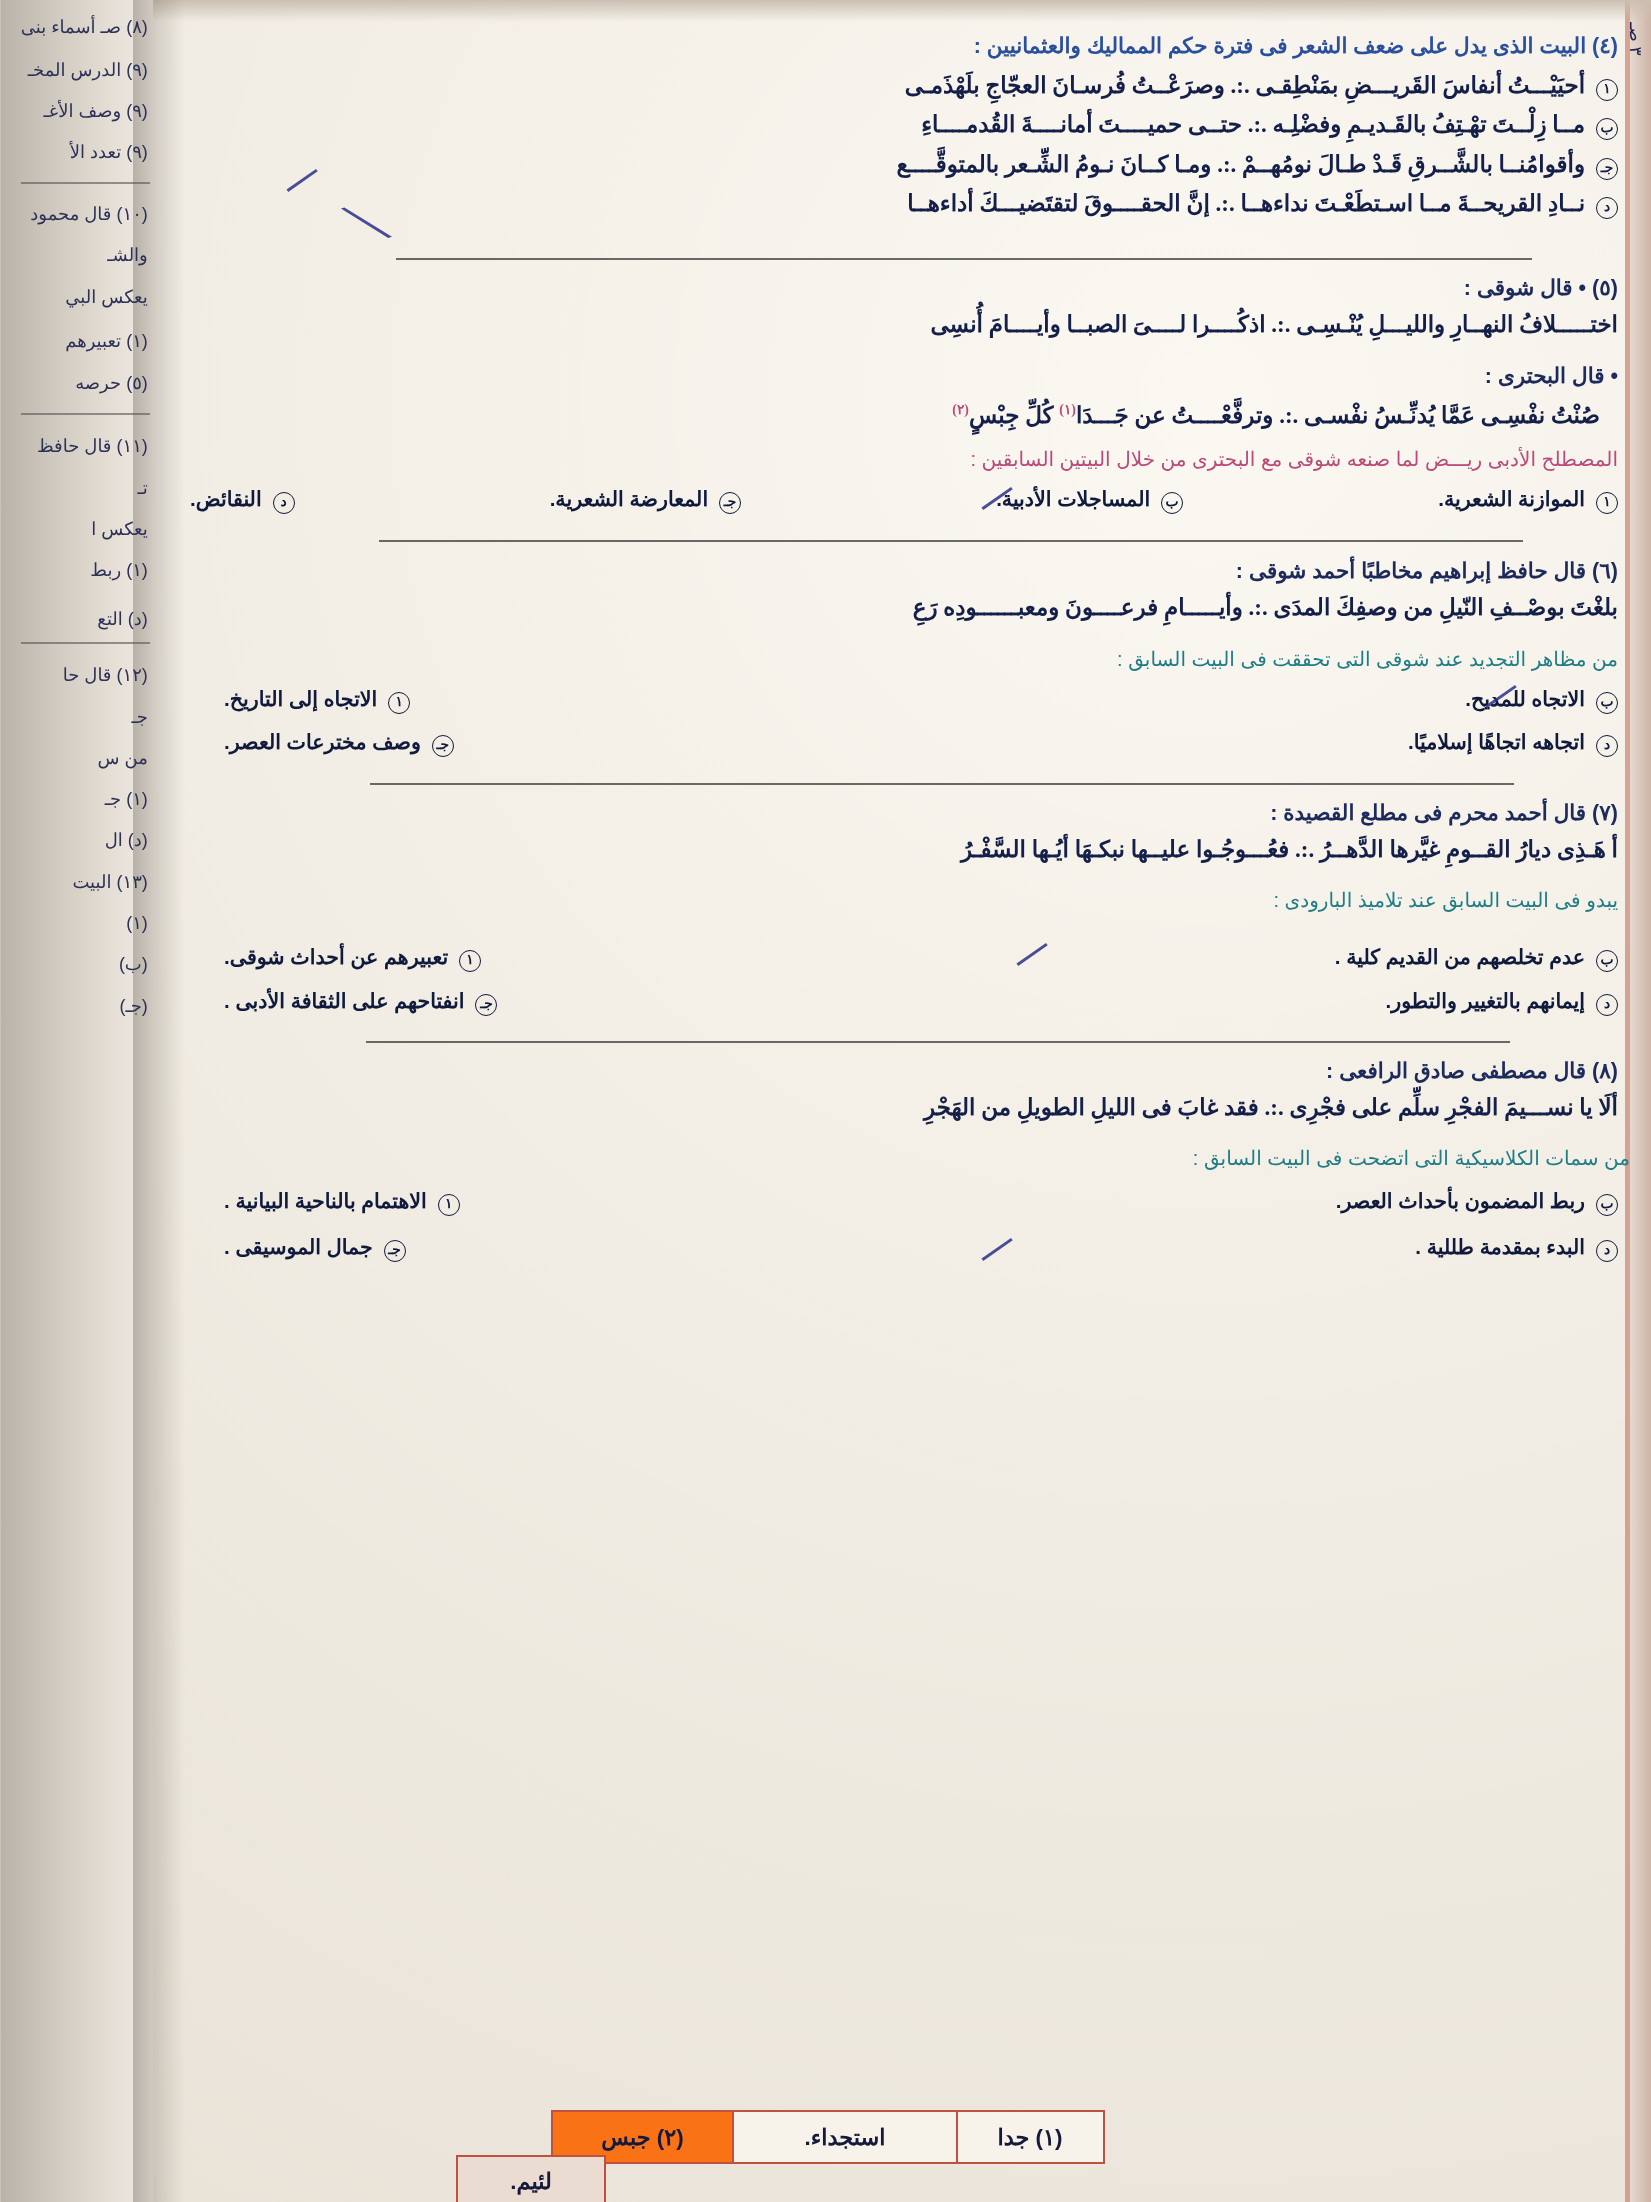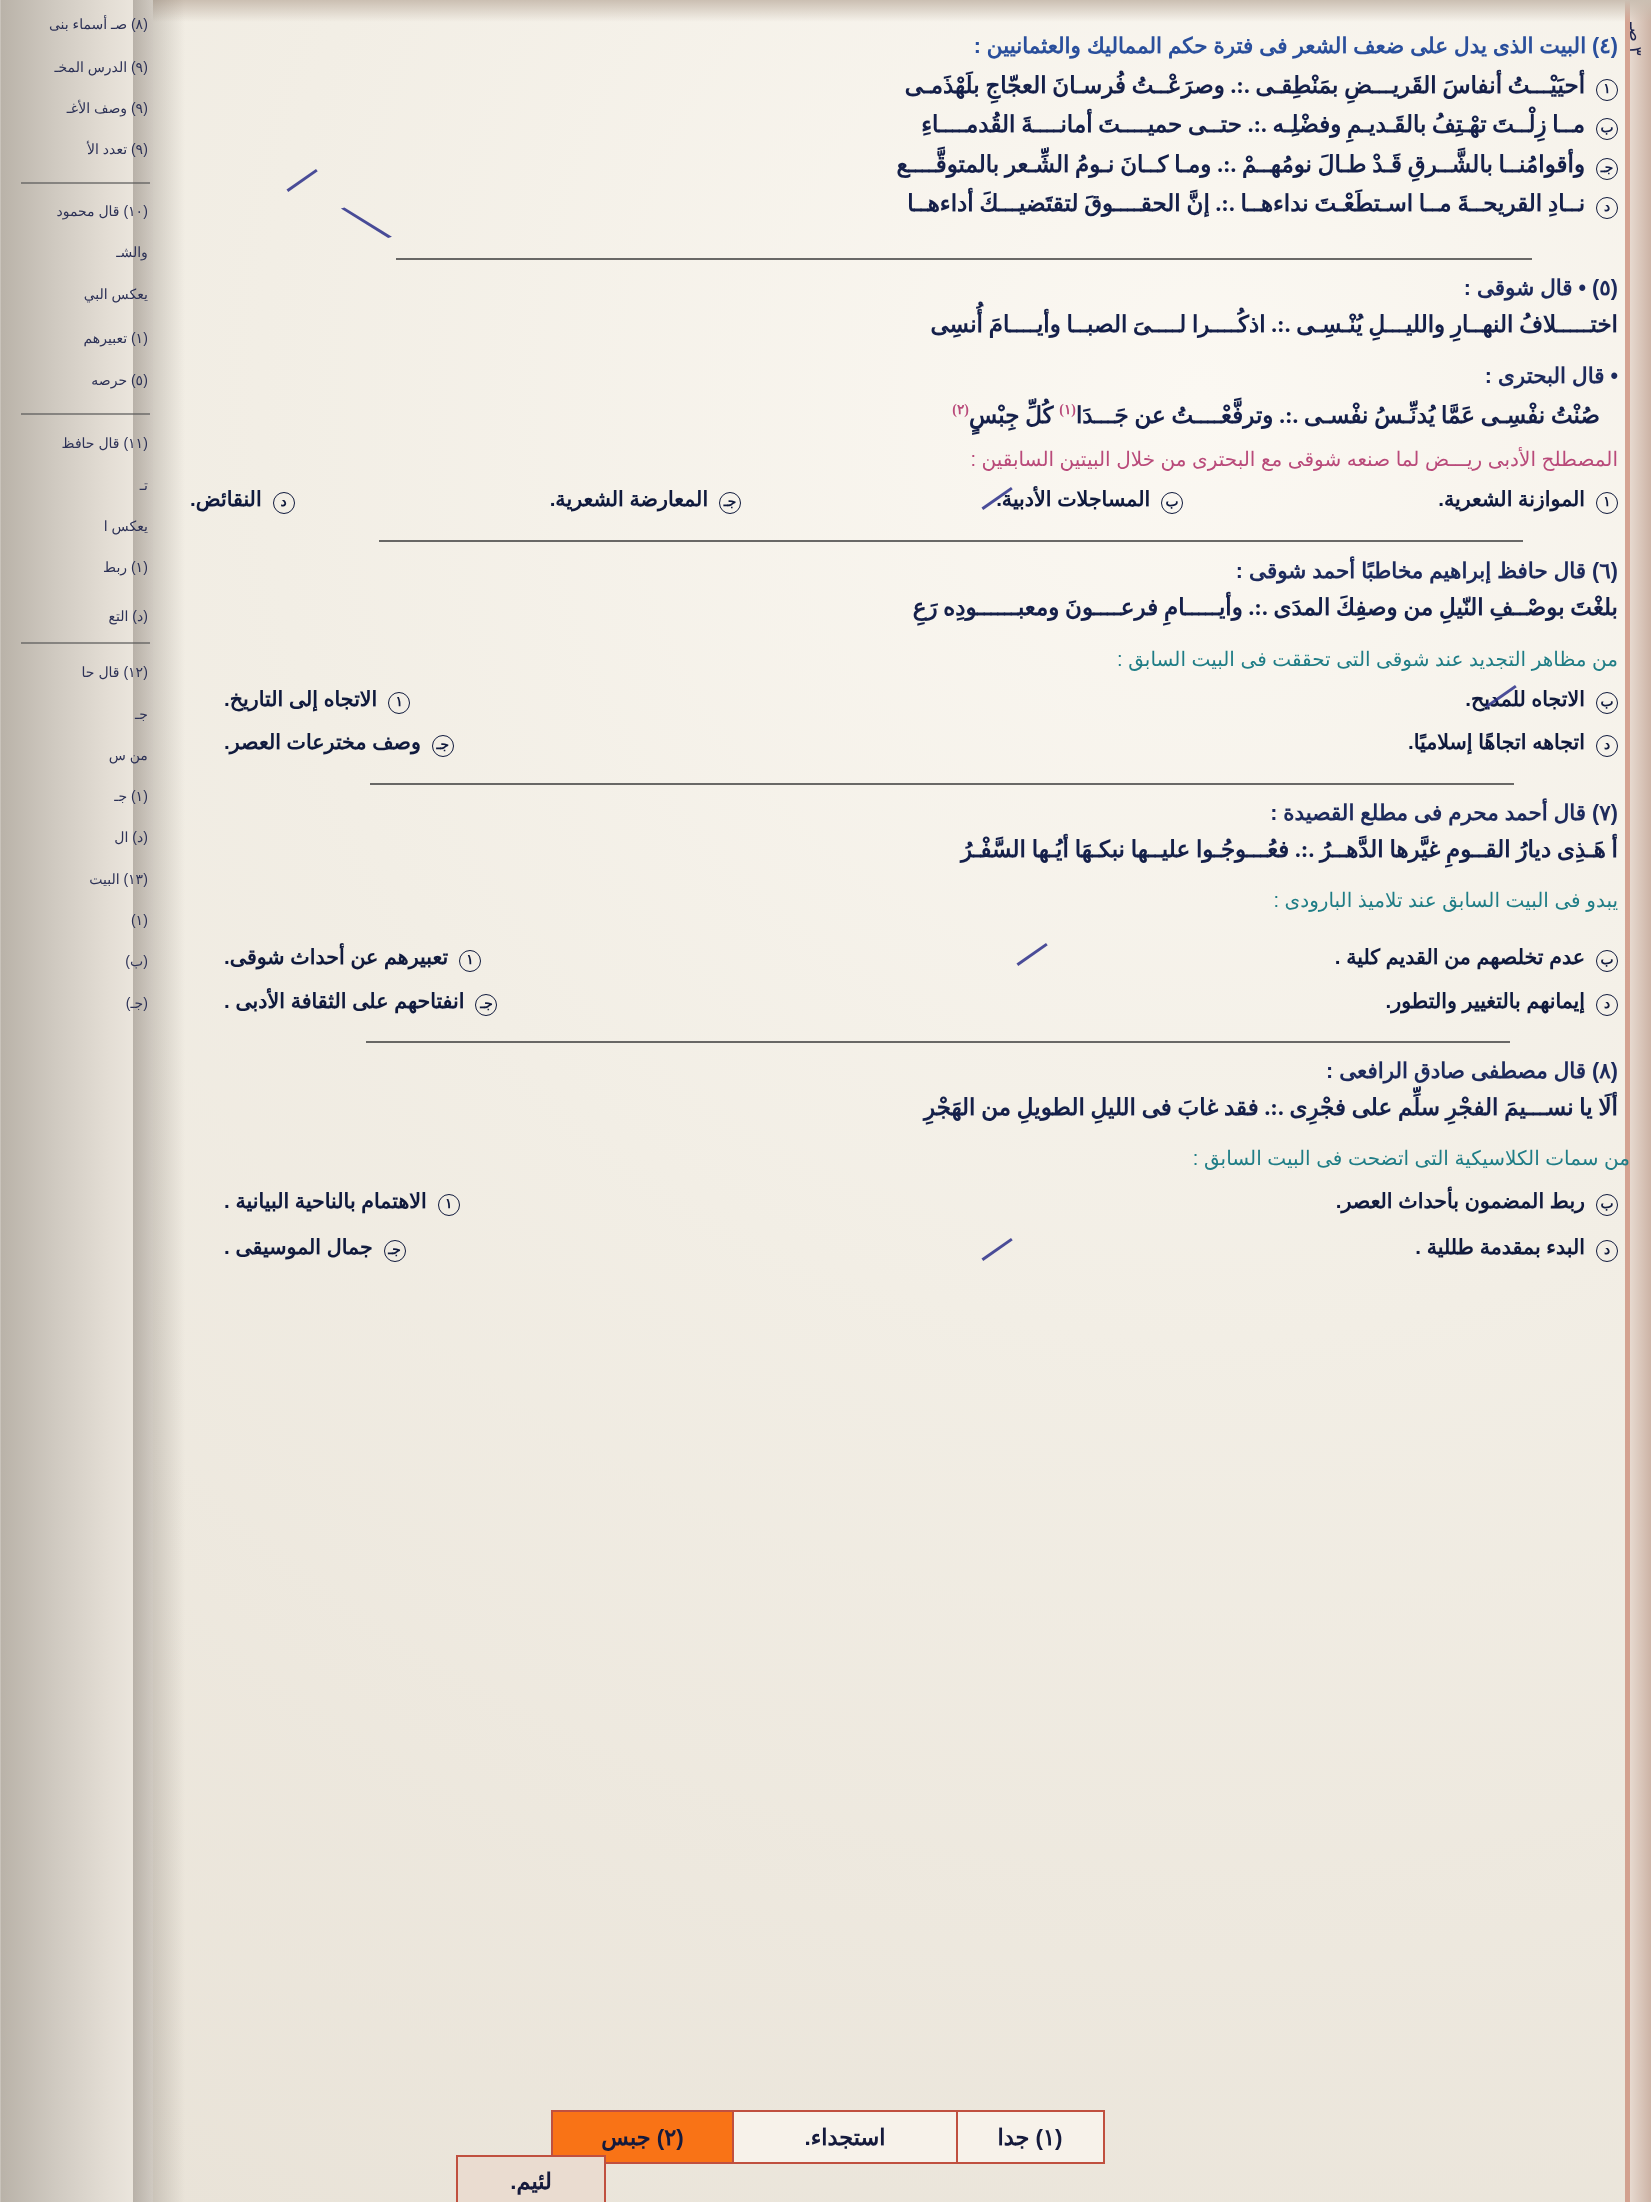--- a/index.html
+++ b/index.html
@@ -76,21 +76,21 @@
     position:absolute;color:#2b2f8a;font-family:"Liberation Serif",serif;
     font-size:34px;transform:rotate(-18deg);opacity:.85;pointer-events:none;
   }
   .slash{
     position:absolute;width:36px;height:2.6px;background:#2b2f8a;transform:rotate(-35deg);opacity:.85;
   }
   
   .margin-col{
     position:absolute;left:0;top:0;width:153px;height:2203px;
     font-family:"Liberation Sans",sans-serif;direction:rtl;color:#2c3156;
-    font-size:14px;overflow:hidden;
+    font-size:18px;overflow:hidden;
   }
   .margin-col .m-item{
     position:absolute;right:5.2px;white-space:nowrap;
   }
   .margin-col .m-rule{position:absolute;right:3.4px;width:129px;height:1.7px;background:#555;opacity:.6;}
   
   #answer-strip{
     position:absolute;left:551px;top:2110px;width:869px;height:93px;
   }
   .ans-box{

